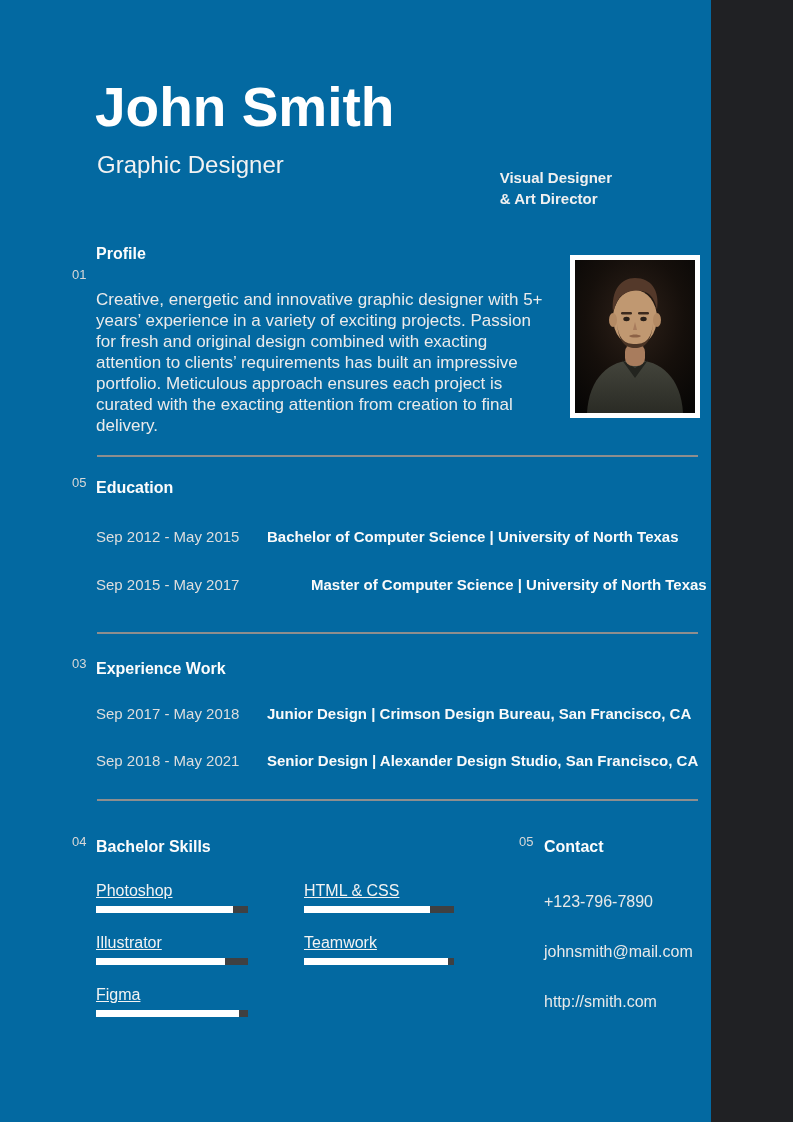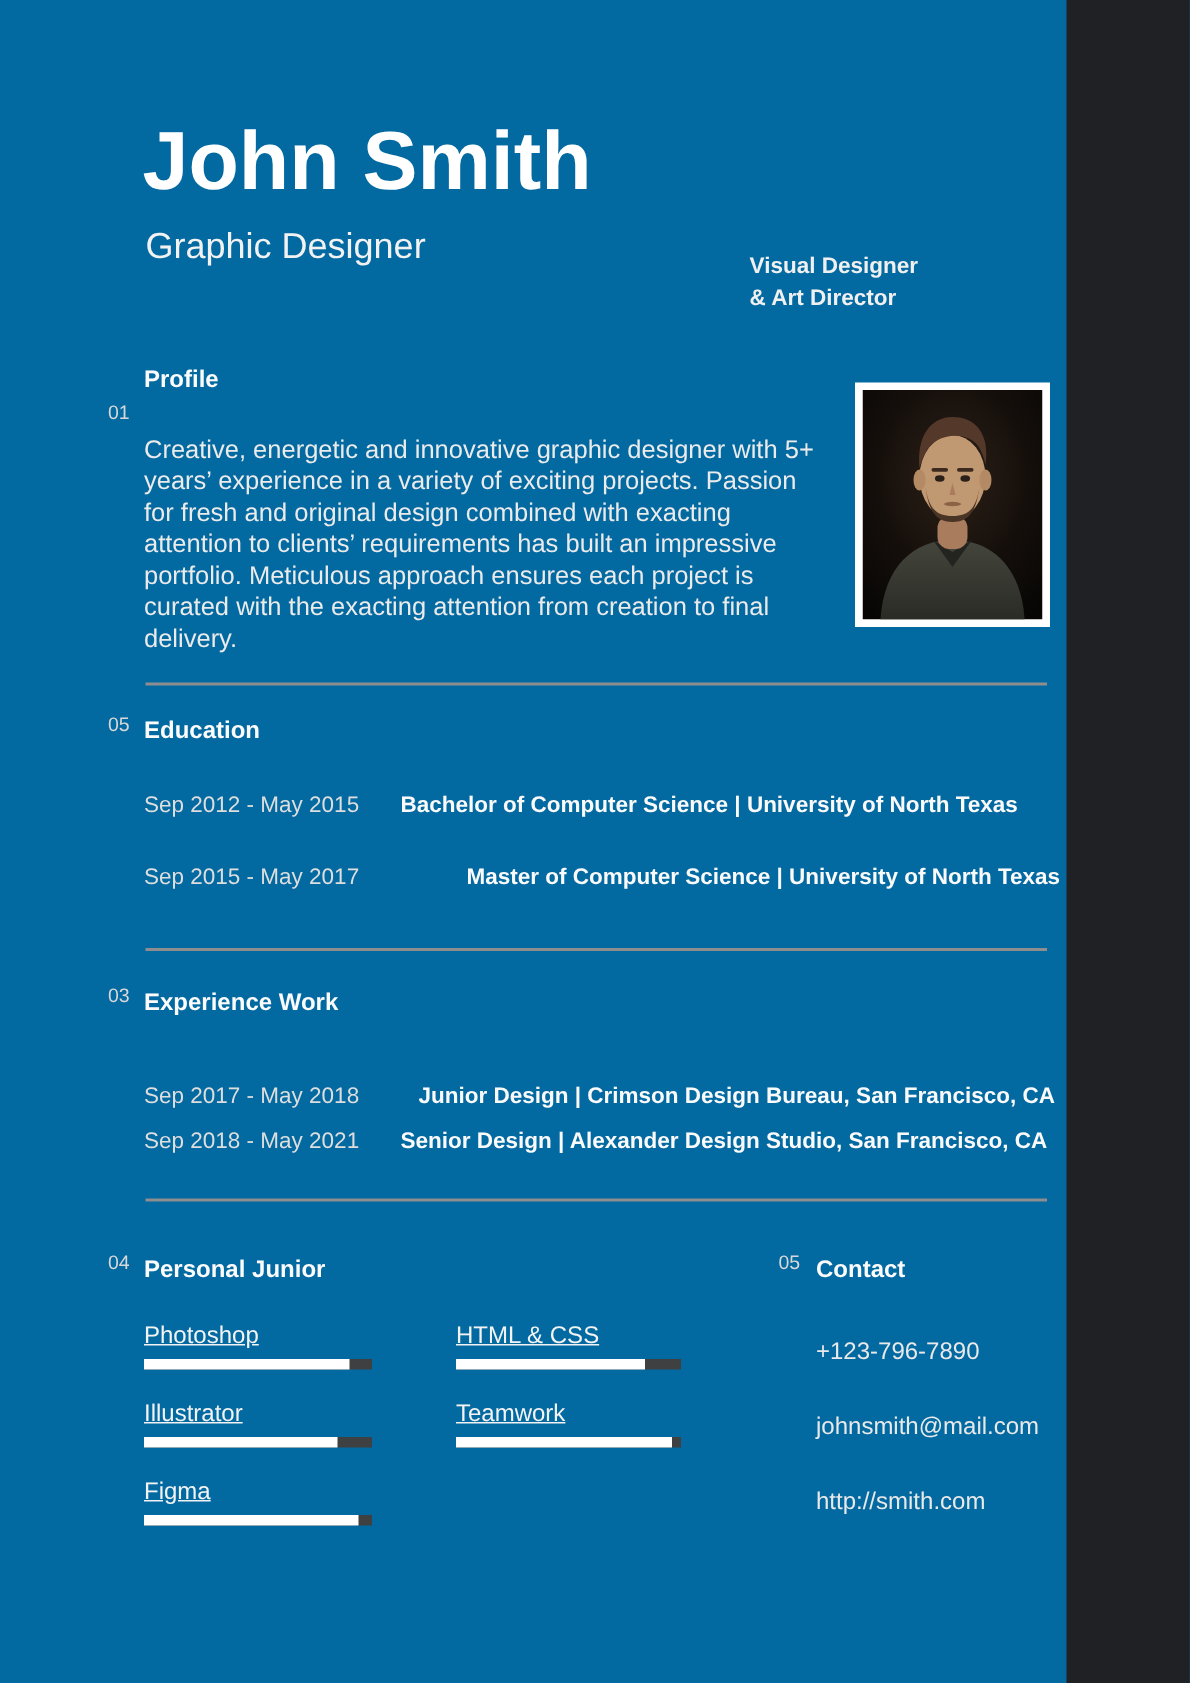--- a/index.html
+++ b/index.html
@@ -135,33 +135,33 @@
   </div>
   <div class="t-row" style="top:576px;gap:44px;">
     <span class="t-date">Sep 2015 - May 2017</span>
     <span class="t-detail">Master of Computer Science | University of North Texas</span>
   </div>
 
   <div class="divider" style="top:632px;"></div>
 
   <div class="sec-num" style="left:72px; top:656px;">03</div>
   <div class="sec-head" style="left:96px; top:660px;">Experience Work</div>
-  <div class="t-row" style="top:722px;gap:12px;">
+  <div class="t-row" style="top:705px;">
     <span class="t-date">Sep 2017 - May 2018</span>
     <span class="t-detail">Junior Design | Crimson Design Bureau, San Francisco, CA</span>
   </div>
   <div class="t-row" style="top:752px;">
     <span class="t-date">Sep 2018 - May 2021</span>
     <span class="t-detail">Senior Design | Alexander Design Studio, San Francisco, CA</span>
   </div>
 
   <div class="divider" style="top:799px;"></div>
 
   <div class="sec-num" style="left:72px; top:834px;">04</div>
-  <div class="sec-head" style="left:96px; top:838px;">Personal Junior</div>
+  <div class="sec-head" style="left:96px; top:838px;">Bachelor Skills</div>
 
   <div class="skills-grid">
     <div>
       <div class="skill-label">Photoshop</div>
       <div class="skill-track">
           <div class="skill-fill" style="width: 90%;"></div>
         </div>
     </div>
     <div>
       <div class="skill-label">Illustrator</div>

